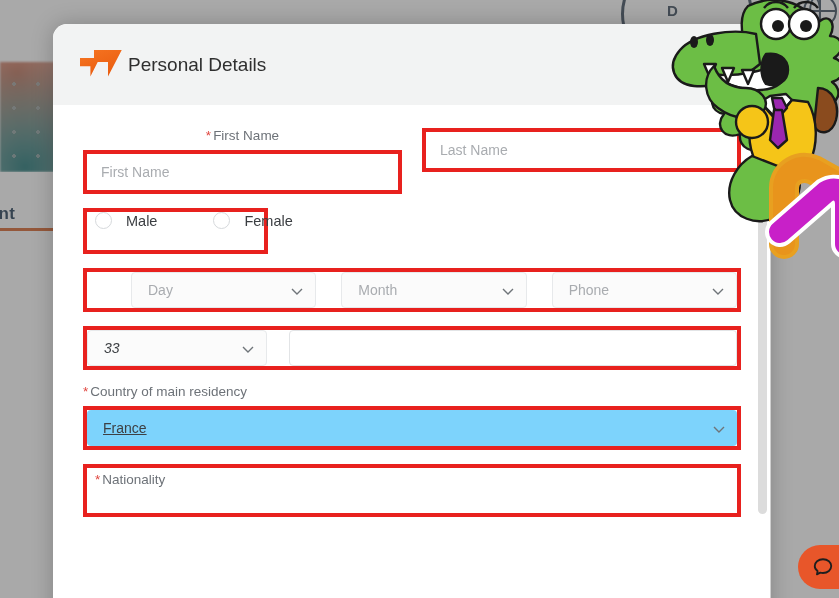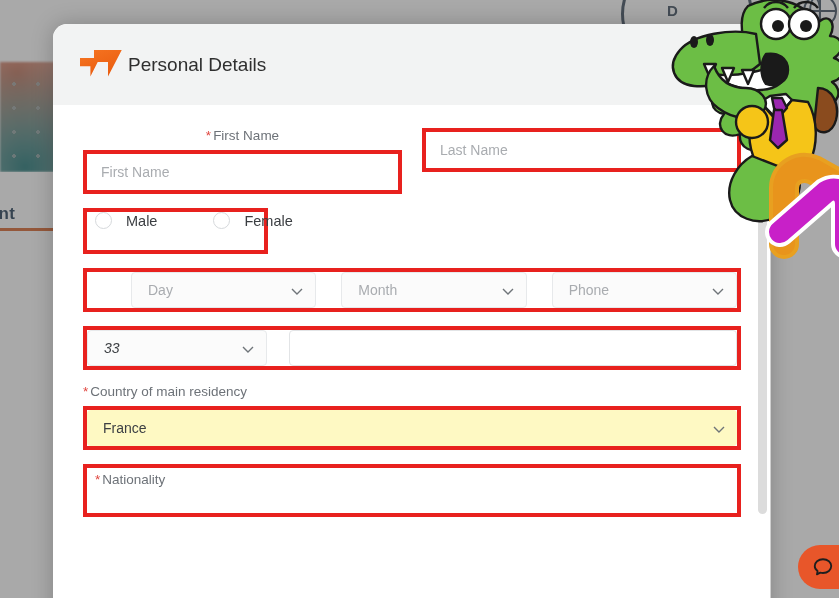--- a/index.html
+++ b/index.html
@@ -110,21 +110,21 @@
     height: 36px; width: 100%; border: 1px solid #e2e4e6; border-radius: 4px;
     background: #fff; display: flex; align-items: center; padding: 0 14px;
     font-size: 14px; color: #a9acb0;
   }
   .input.bare { border: none; }
   .select {
     height: 36px; width: 100%; border: 1px solid #e7e9eb; border-radius: 4px;
     background: #fbfbfb; display: flex; align-items: center; justify-content: space-between;
     padding: 0 12px 0 16px; font-size: 14px; color: #a9acb0;
   }
-  .select.white { background: #fef9c3; }
+  .select.white { background: #7dd3fc; text-decoration: underline; }
   .select.val { color: #3d4044; }
   .chev { width: 13px; height: 13px; flex: 0 0 auto; }
   .chev svg { display: block; }
 
   .group-block { margin-bottom: 14px; }
 
   .radios { display: flex; align-items: flex-start; gap: 56px; height: 38px; padding-left: 8px; }
   .radio-item { display: flex; align-items: center; gap: 14px; }
   .radio-dot { width: 17px; height: 17px; border: 1.6px solid #d6d9dc; border-radius: 50%; background: #fff; }
   .radio-label { font-size: 14.5px; color: #3a3d41; }

